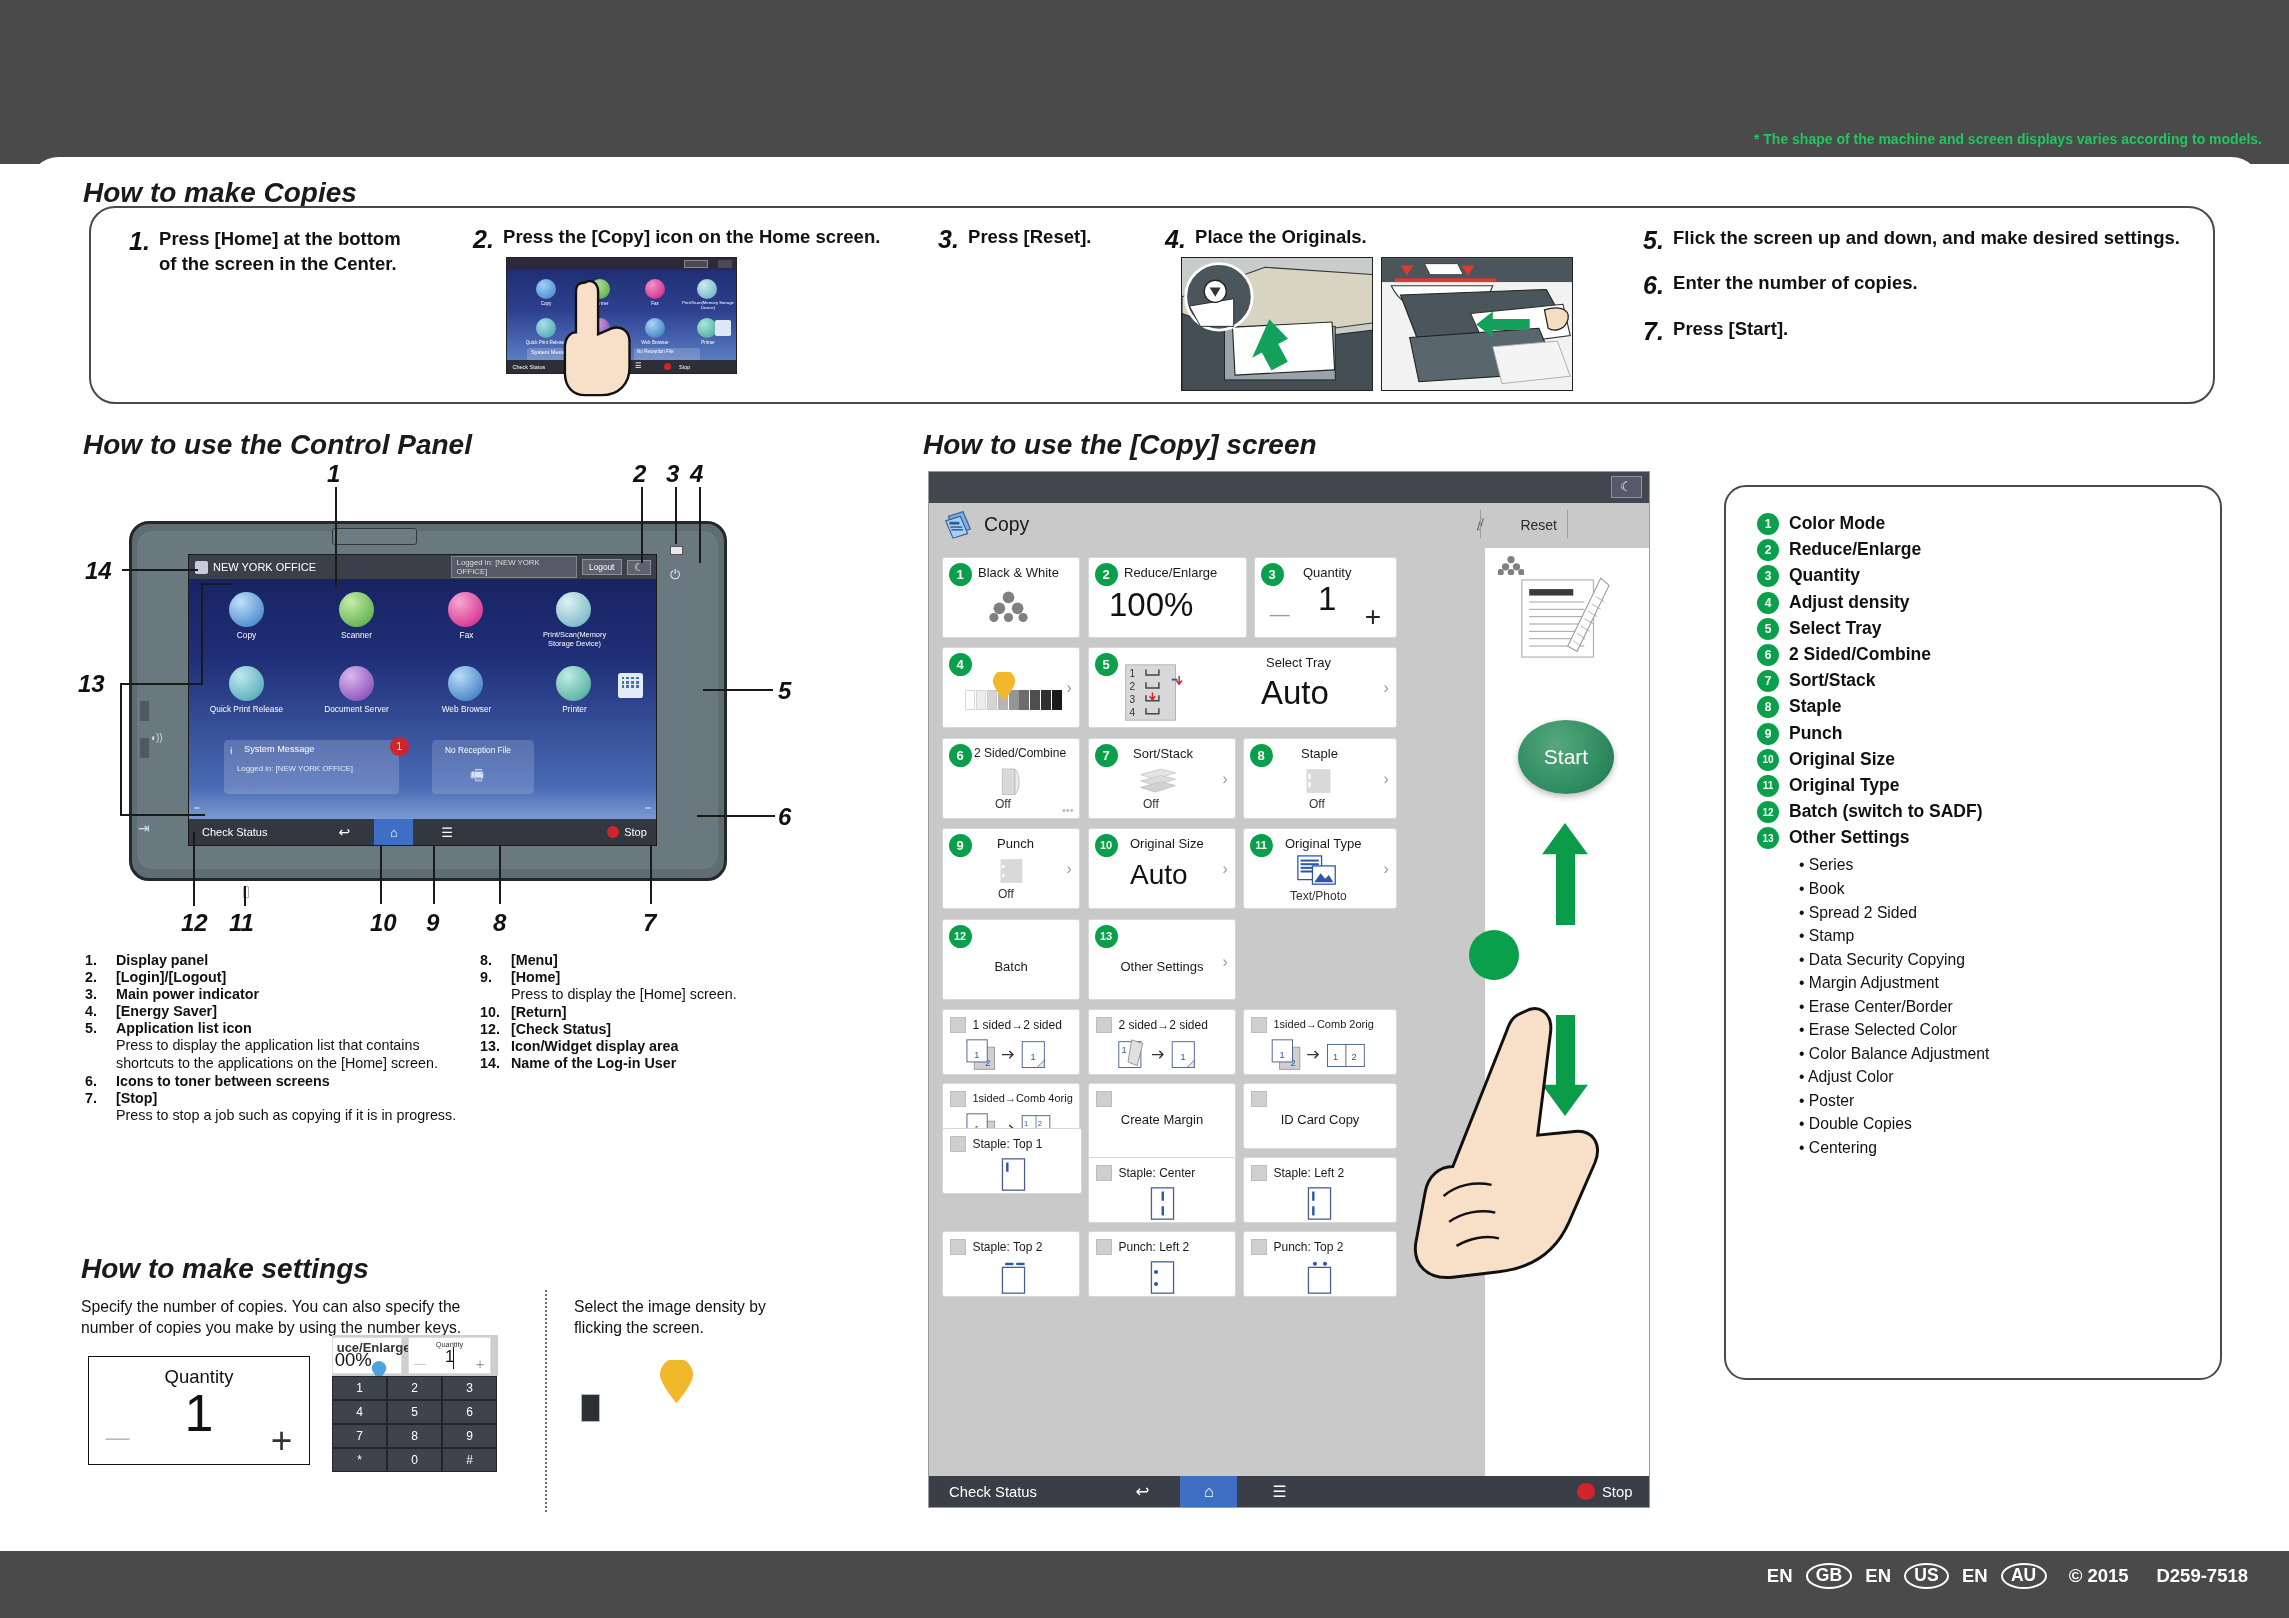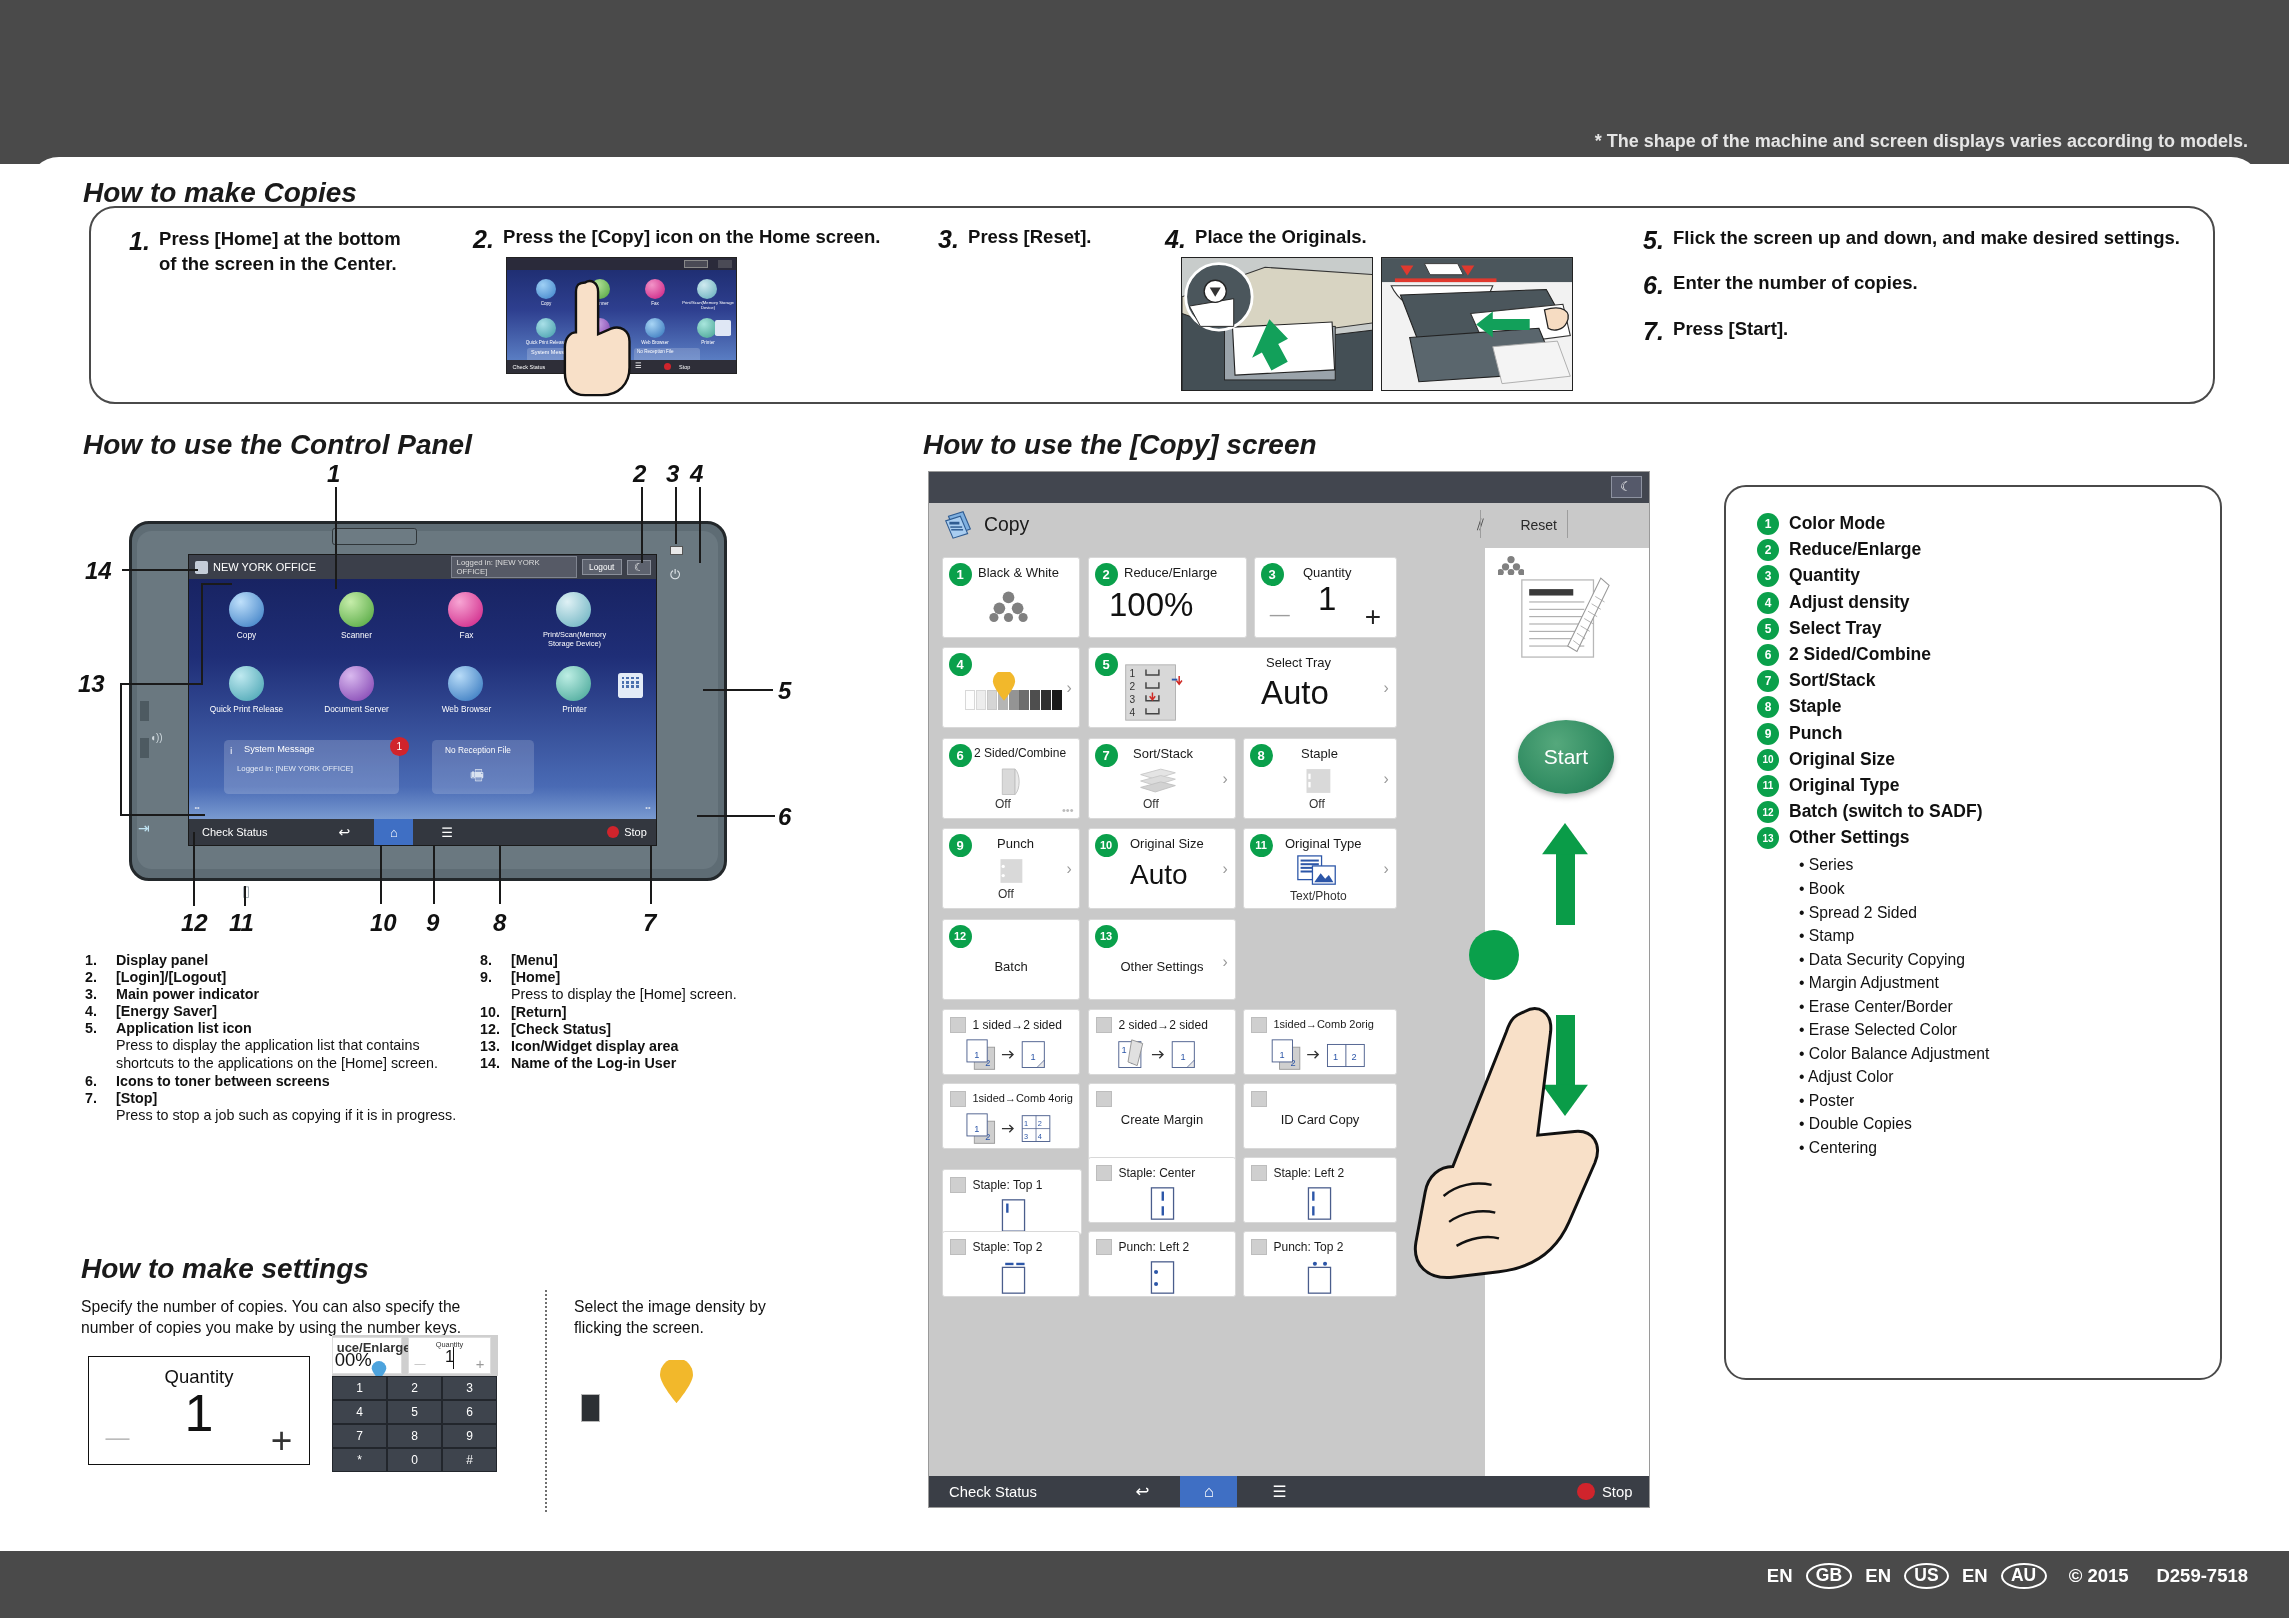--- a/index.html
+++ b/index.html
@@ -14,22 +14,22 @@
   .header {
     position: absolute; left: 0; top: 0; width: 2290px; height: 164px;
     background: #4a4a4a;
   }
   .header-title {
     position: absolute; left: 54px; top: 26px;
     font-size: 57px; font-weight: bold; color: #ffffff;
     letter-spacing: -0.5px;
   }
   .header-note {
-    position: absolute; right: 42px; top: 131px;
-    font-size: 18px; font-weight: bold; color: #e5e5e5;
+    position: absolute; right: 28px; top: 131px;
+    font-size: 14px; font-weight: bold; color: #22c55e;
   }
   
   .page-body {
     position: absolute; left: 28px; top: 157px;
     width: 2234px; height: 1394px;
     background: #ffffff;
     border-radius: 31px;
   }
   .footer-bar {
     position: absolute; left: 0; bottom: 0; width: 2290px; height: 68px;
@@ -818,21 +818,21 @@
   </div>
   <div class="tile" style="left:159px; top:611px; width:148px; height:84px;">
     <div class="cb" style="left:7.4px; top:7.4px;"></div>
     <div class="optlbl" style="left:0; top:28px; width:100%; text-align:center; font-size:13px;">Create Margin</div>
   </div>
   <div class="tile" style="left:314px; top:611px; width:154px; height:66px;">
     <div class="cb" style="left:7.4px; top:7.4px;"></div>
     <div class="optlbl" style="left:0; top:28px; width:100%; text-align:center; font-size:13px;">ID Card Copy</div>
   </div>
 
-  <div class="tile" style="left:13px; top:697px; width:140px; height:66px;">
+  <div class="tile" style="left:13px; top:656px; width:140px; height:66px;">
     <div class="cb" style="left:7.4px; top:7.4px;"></div>
     <div class="optlbl" style="left:29.5px; top:8.3px;">Staple: Top 1</div>
     <svg style="position:absolute; left:52px; top:28px; width:37px; height:35px;" viewBox="0 0 40 38">
       <rect x="8" y="2" width="24" height="34" fill="#fff" stroke="#4a5d8c" stroke-width="1.4"></rect>
       <rect x="12" y="6" width="2.6" height="10" fill="#2c56a8"></rect>
     </svg>
   </div>
   <div class="tile" style="left:159px; top:685px; width:148px; height:66px;">
     <div class="cb" style="left:7.4px; top:7.4px;"></div>
     <div class="optlbl" style="left:29.5px; top:8.3px;">Staple: Center</div>

